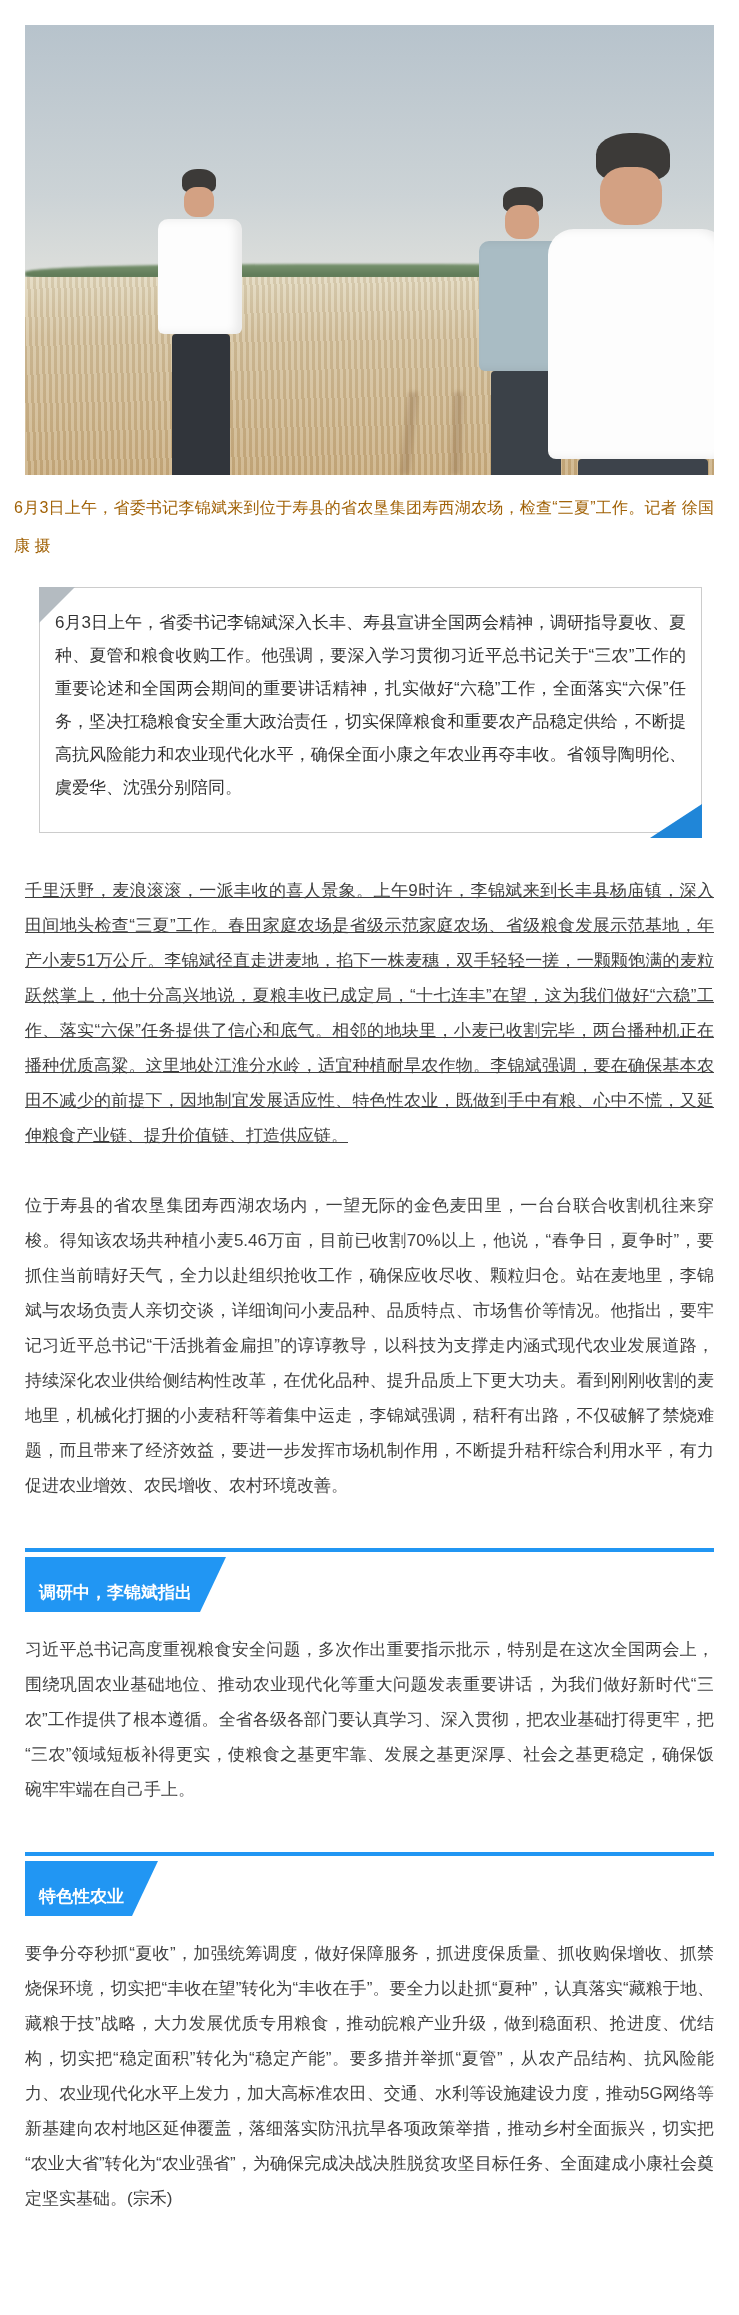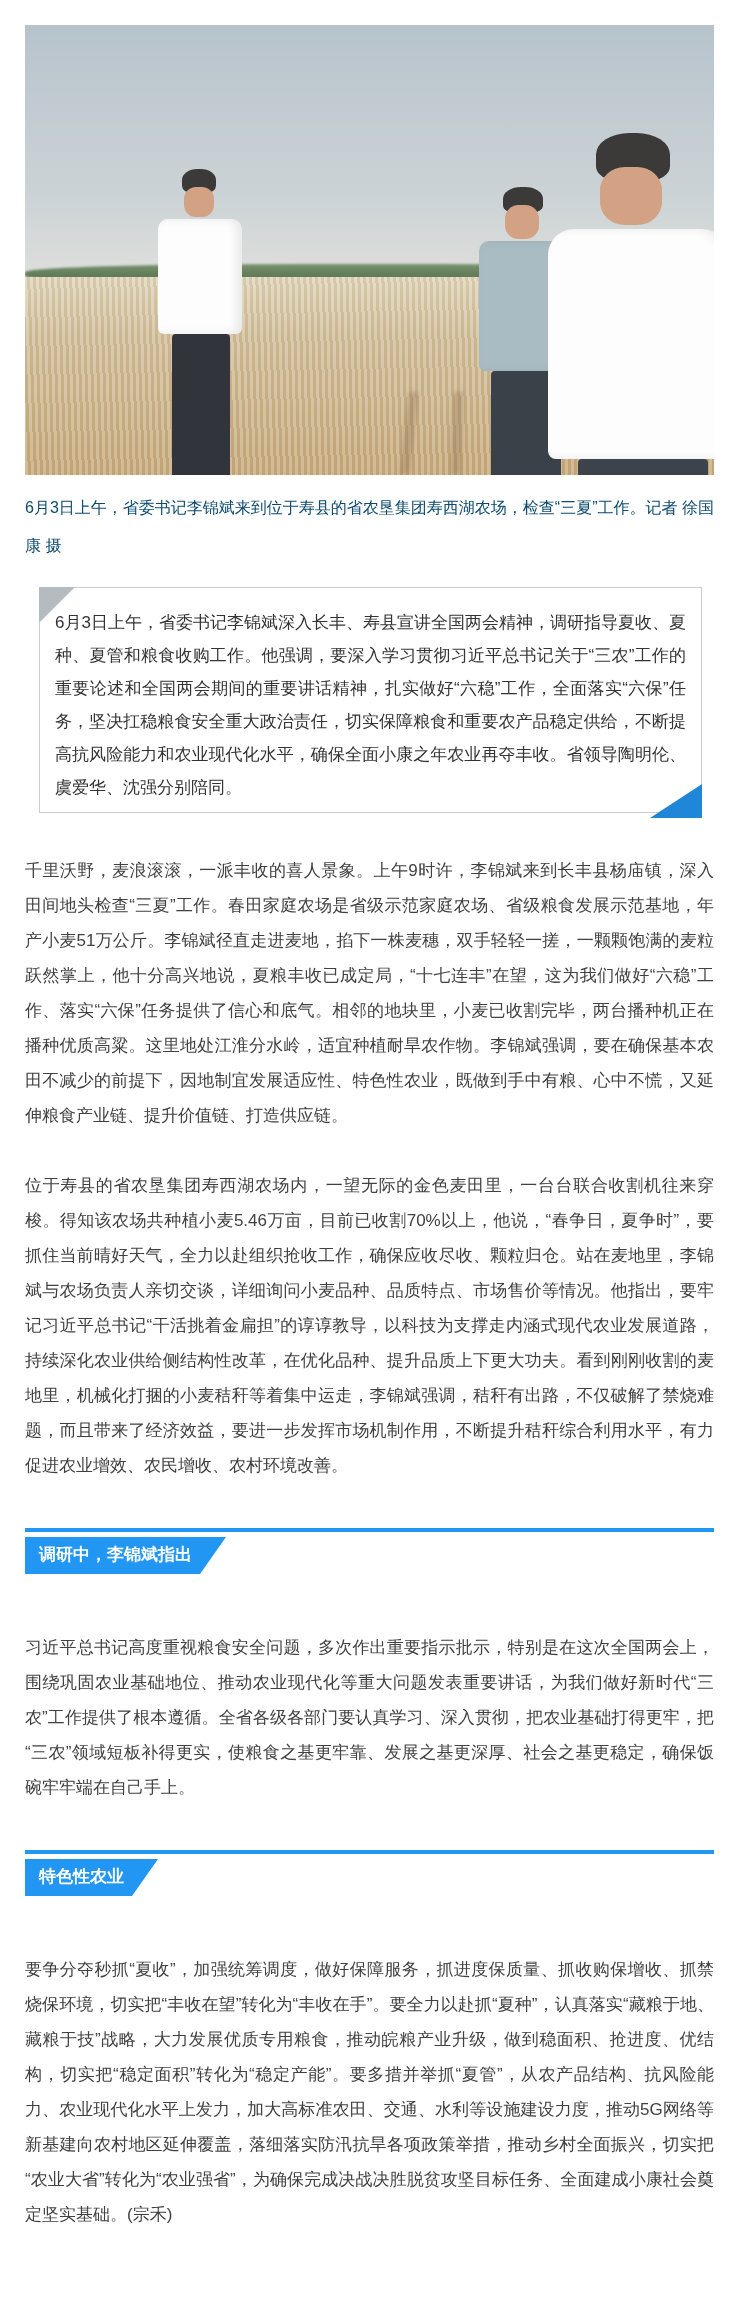--- a/index.html
+++ b/index.html
@@ -50,32 +50,32 @@
   .p-mid .torso { width:96px; height:130px; margin:2px 0 0 6px; background:#a9bcc4; }
   .p-mid .legs { width:70px; height:110px; margin:0 0 0 18px; background:#3b4148; }
   .p-right { right:-2%; top:24%; width:190px; }
   .p-right .hair { width:74px; height:48px; margin-left:58px; }
   .p-right .face { width:62px; height:58px; margin:-14px 0 0 62px; }
   .p-right .torso { width:180px; height:230px; margin:4px 0 0 10px; border-radius:26px 26px 8px 8px; }
   .p-right .legs { width:130px; height:80px; margin:0 0 0 40px; background:#3d434b; }
 
   
   .caption {
-    margin:14px 25px 0 25px;
-    color:#0c4a6e; font-size:16px; line-height:38px;
+    margin:14px 25px 0 14px;
+    color:#a16207; font-size:16px; line-height:38px;
     text-align:justify;
   }
 
   
   .quote-box {
     position:relative;
     margin:22px 37px 0 39px;
     border:1px solid #cccccc;
     background:#ffffff;
-    padding:18px 15px 8px 15px;
+    padding:18px 15px 28px 15px;
   }
   .fold-corner {
     position:absolute; top:-1px; left:-1px; width:0; height:0;
     border-top:36px solid #b4bbc1;
     border-right:36px solid transparent;
   }
   .corner-triangle {
     position:absolute; bottom:-6px; right:-1px; width:0; height:0;
     border-bottom:34px solid #2086d8;
     border-left:52px solid transparent;
@@ -83,33 +83,33 @@
   .quote-text {
     color:#333333; font-size:17px; line-height:33px; text-align:justify;
   }
 
   
   .para {
     margin:35px 25px 0 25px;
     font-size:17px; line-height:35px; color:#404040;
     text-align:justify;
   }
-  .para.first-after-quote { margin-top:40px; }
+  .para.first-after-quote { margin-top:40px;text-decoration:underline; }
 
   
   .section-header { margin-top:45px; }
   .accent-line { height:4px; margin:0 25px; background:#2196f3; }
   .badge {
     display:inline-block; margin:5px 0 0 25px;
     background:#2196f3; color:#ffffff;
     font-size:17px; font-weight:bold; line-height:24px;
-    padding:6px 34px 7px 14px;
+    padding:24px 34px 7px 14px;
     clip-path:polygon(0 0,100% 0,calc(100% - 26px) 100%,0 100%);
   }
-  .section-para { margin-top:56px; }
+  .section-para { margin-top:20px; }
 </style>
 </head>
 <body>
 
 <div class="page">
 
   <figure class="photo" aria-label="麦田中李锦斌与两名干部交流，身后是成熟的小麦和远处的树林">
     <div class="treeline"></div>
     <div class="field">
       <div class="track" style="left:55%"></div>

